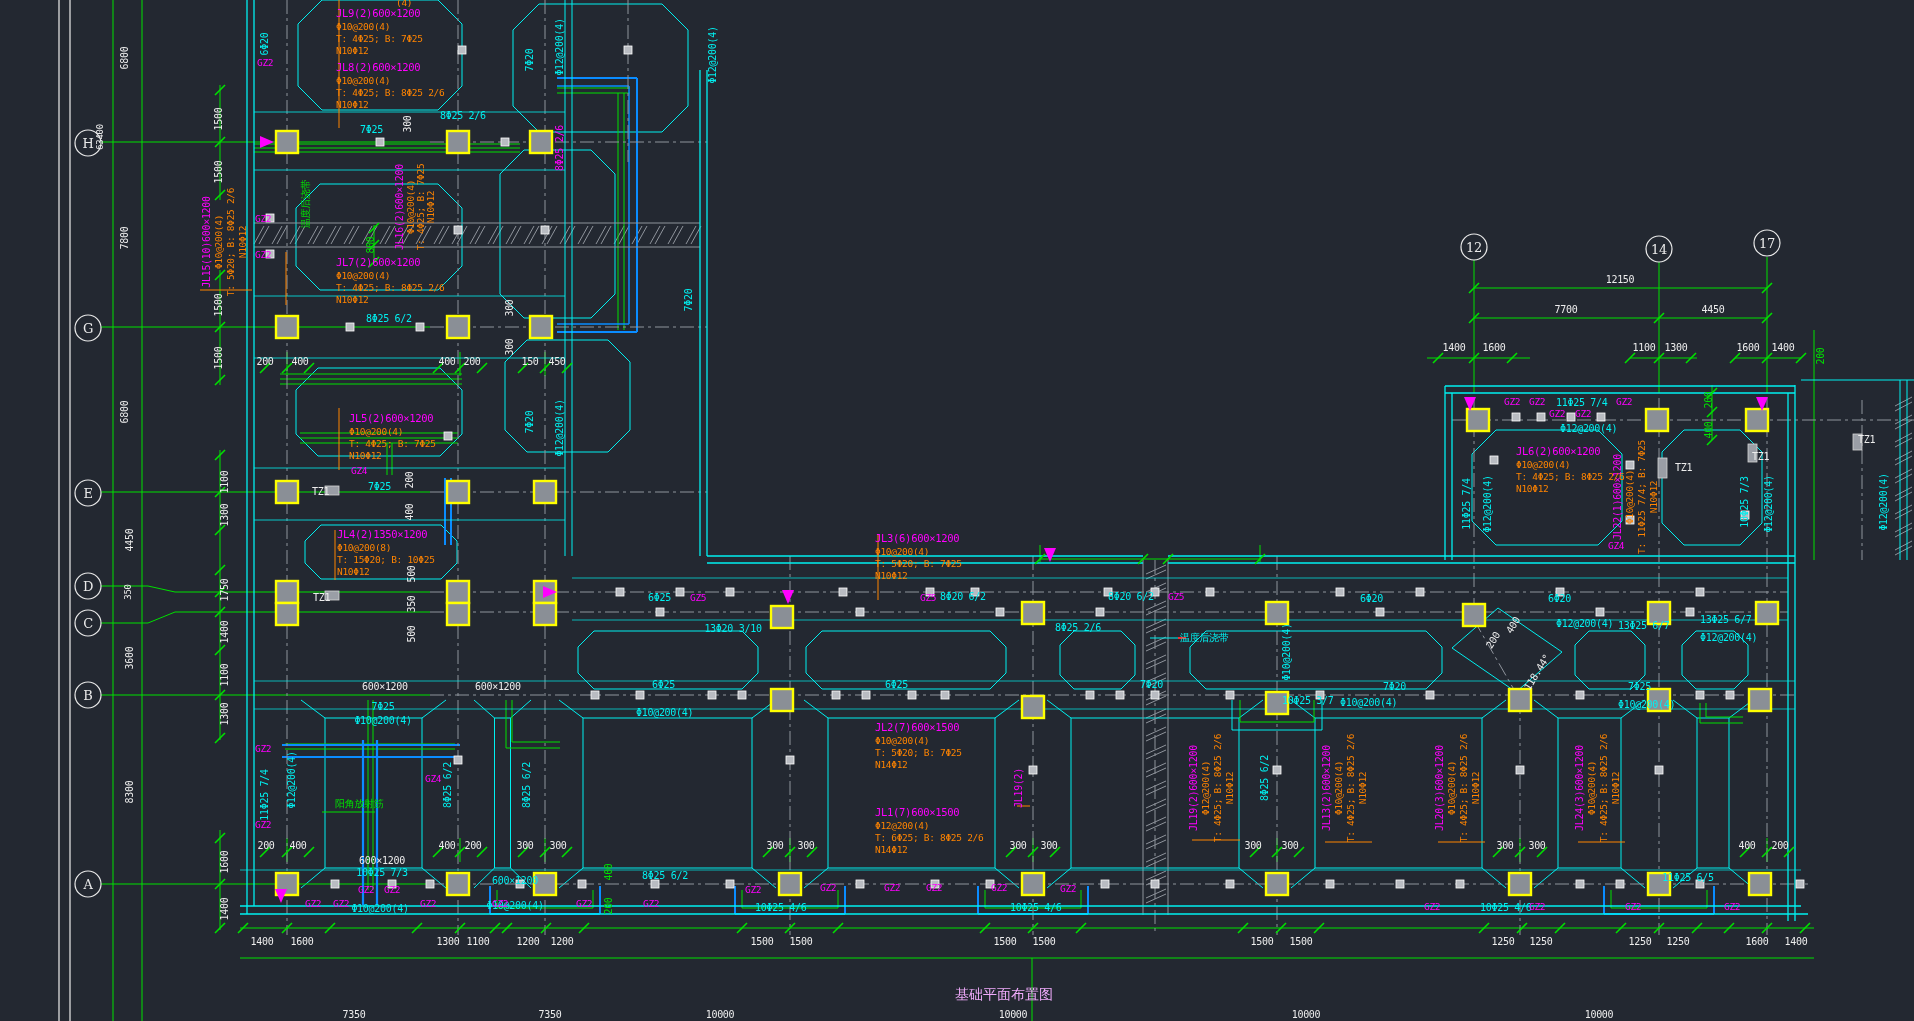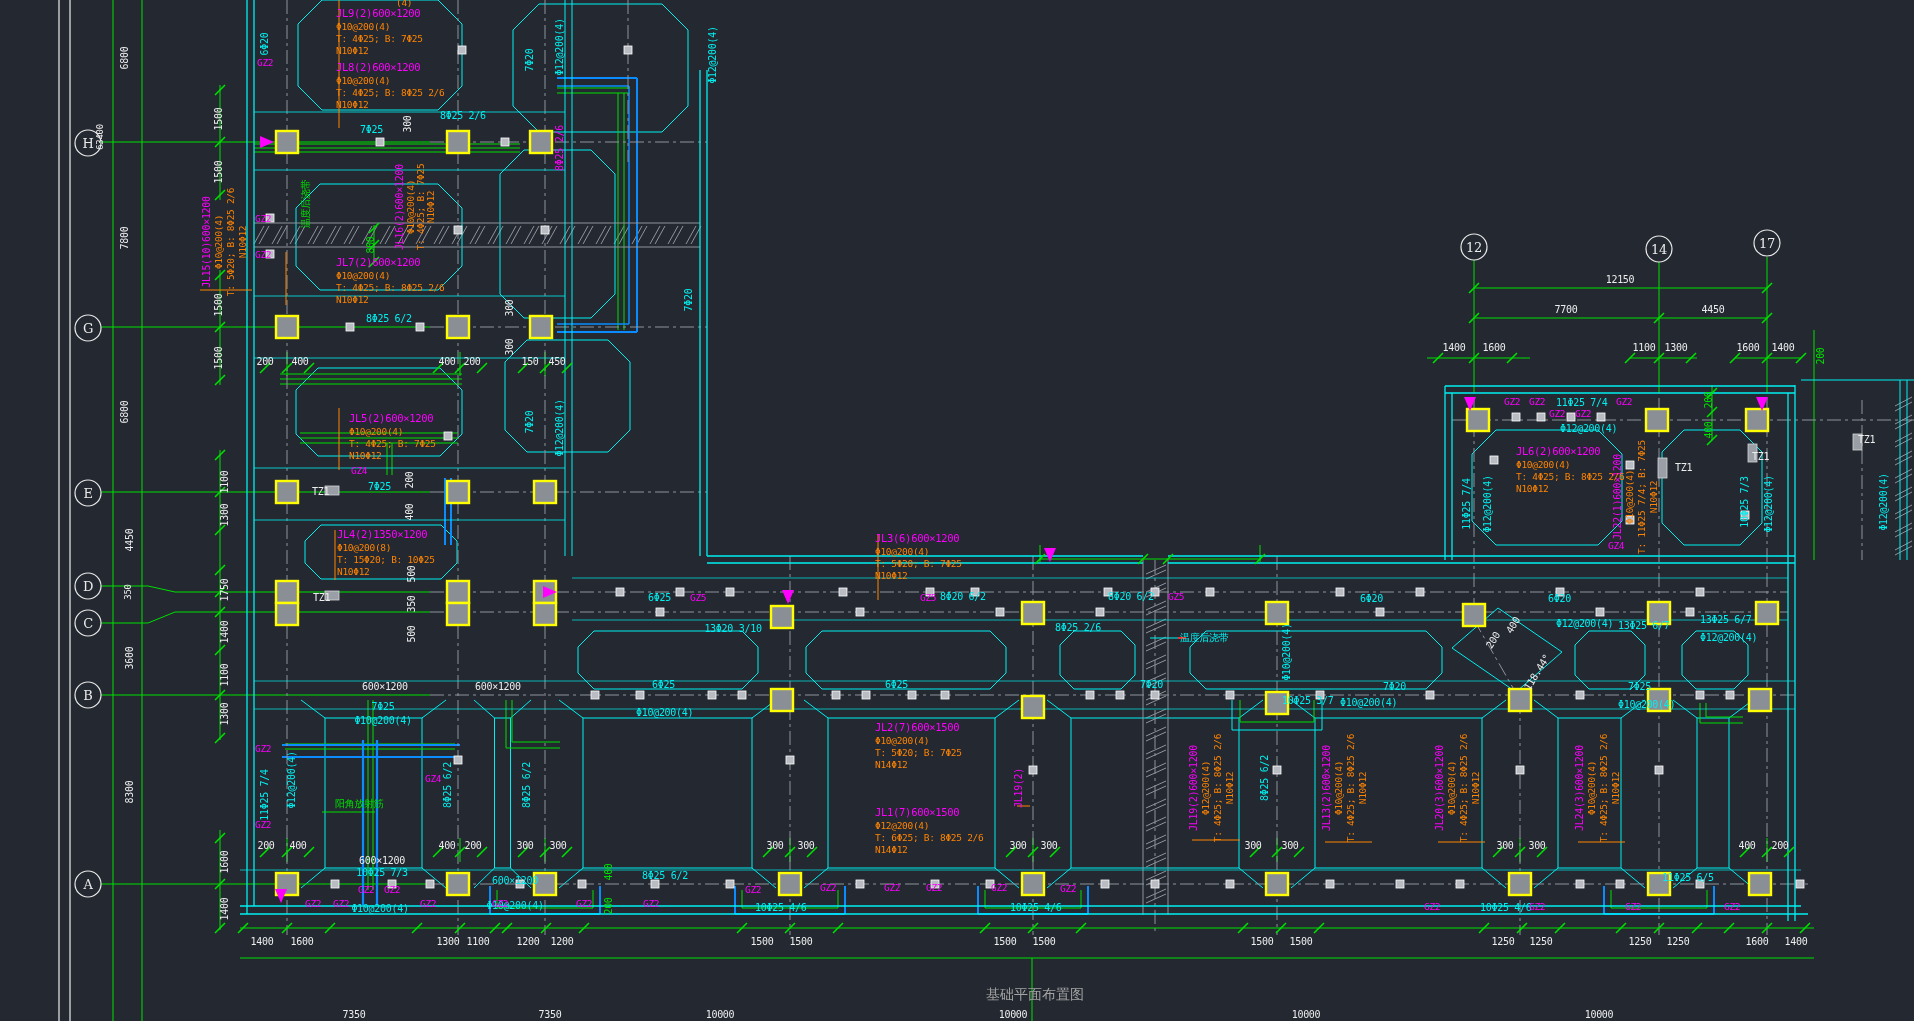--- a/index.html
+++ b/index.html
@@ -1,20 +1,20 @@
 <!DOCTYPE html>
 <html><head>
 <meta charset="utf-8">
 <style>
   html,body{margin:0;padding:0;background:#14161c;}
   #stage{position:relative;width:1914px;height:1021px;background:#232831;overflow:hidden;
          font-family:"DejaVu Sans Mono","Liberation Mono",monospace;}
   svg text{font-family:"DejaVu Sans Mono","Liberation Mono",monospace;letter-spacing:-0.3px;}
-  #title-block{position:absolute;left:955px;top:986px;width:160px;text-align:center;
-               color:#a3a3a3;font-size:14px;font-family:"DejaVu Sans","Liberation Sans",sans-serif;}
+  #title-block{position:absolute;left:955px;top:986px;width:160px;
+               color:#f0abfc;font-size:14px;font-family:"DejaVu Sans","Liberation Sans",sans-serif;}
 </style>
 </head>
 <body>
 
 <div id="stage">
     <svg width="1914" height="1021" viewBox="0 0 1914 1021" style="position: absolute; left: 0px; top: 0px;">
       <rect x="0" y="0" width="1914" height="1021" fill="#232831"></rect>
       <line x1="254" y1="244" x2="264" y2="226" stroke="#8f949c" stroke-width="1"></line>
       <line x1="259" y1="244" x2="269" y2="226" stroke="#8f949c" stroke-width="1"></line>
       <line x1="272" y1="244" x2="282" y2="226" stroke="#8f949c" stroke-width="1"></line>

